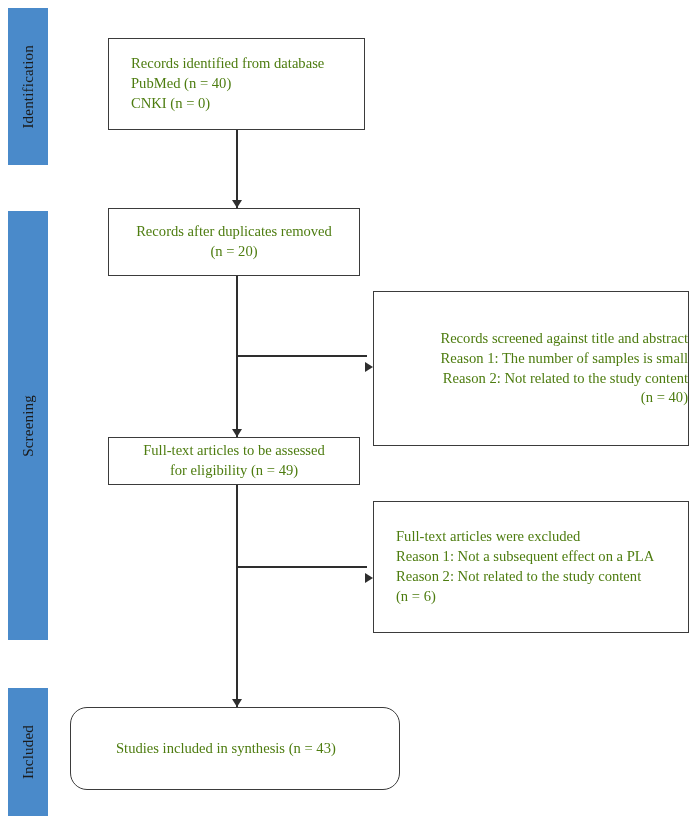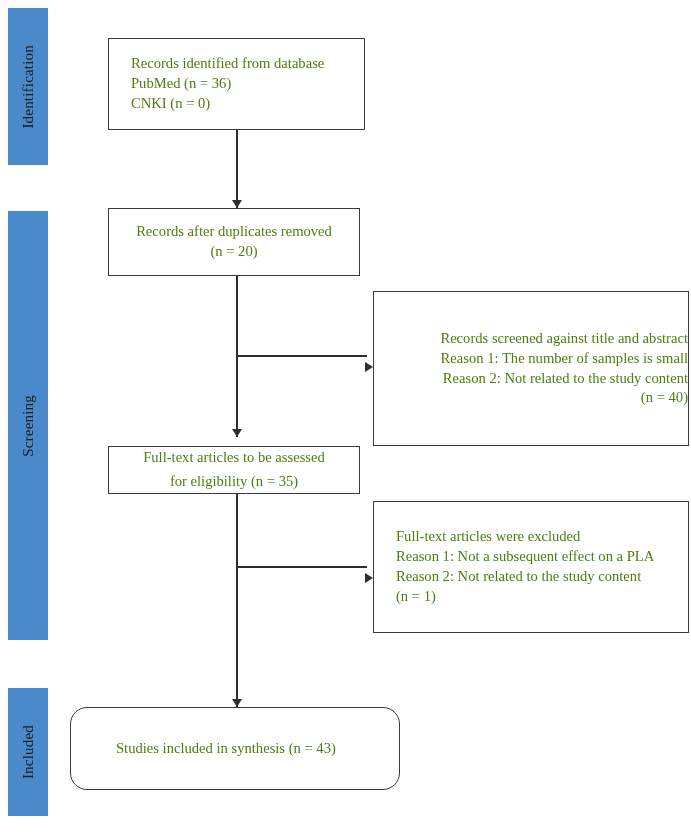--- a/index.html
+++ b/index.html
@@ -55,21 +55,21 @@
     flex-direction: column;
     justify-content: center;
   }
   .flow-box .line { display: block; white-space: pre; }
   .flow-box.left-text  { text-align: left;   padding-left: 22px; }
   .flow-box.center-text{ text-align: center; padding: 1px 8px; }
 
   #box-identified   { left: 108px; top: 38px;  width: 257px; height: 92px; }
   #box-duplicates   { left: 108px; top: 208px; width: 252px; height: 68px; }
   #box-screened     { left: 373px; top: 291px; width: 316px; height: 155px; text-align: right; }
-  #box-fulltext     { left: 108px; top: 446px; width: 252px; height: 48px; justify-content: space-between; }
+  #box-fulltext     { left: 108px; top: 437px; width: 252px; height: 48px; }
   #box-excluded     { left: 373px; top: 501px; width: 316px; height: 132px; }
   #box-included     { left: 70px;  top: 707px; width: 330px; height: 83px;
                       padding-left: 45px; border-radius: 17px; }
 
   
   .conn {
     position: absolute;
     background: #2e2e2e;
   }
   .conn.v { width: 1.6px; }
@@ -130,45 +130,45 @@
   <div class="arrow-right" id="arrowhead-r1"></div>
   <div class="arrow-down" id="arrowhead-2"></div>
 
   <div class="conn v" id="spine-3"></div>
   <div class="conn h" id="branch-2"></div>
   <div class="arrow-right" id="arrowhead-r2"></div>
   <div class="arrow-down" id="arrowhead-3"></div>
 
   <div class="flow-box left-text" id="box-identified">
     <span class="line">Records identified from database</span>
-    <span class="line">PubMed (n = 36)</span>
+    <span class="line">PubMed (n = 40)</span>
     <span class="line">CNKI (n = 0)</span>
   </div>
 
   <div class="flow-box center-text" id="box-duplicates">
     <span class="line">Records after duplicates removed</span>
     <span class="line">(n = 20)</span>
   </div>
 
   <div class="flow-box left-text" id="box-screened">
     <span class="line">Records screened against title and abstract</span>
     <span class="line">Reason 1: The number of samples is small</span>
     <span class="line">Reason 2: Not related to the study content</span>
     <span class="line">(n = 40)</span>
   </div>
 
   <div class="flow-box center-text" id="box-fulltext">
     <span class="line">Full-text articles to be assessed</span>
-    <span class="line">for eligibility (n = 35)</span>
+    <span class="line">for eligibility (n = 49)</span>
   </div>
 
   <div class="flow-box left-text" id="box-excluded">
     <span class="line">Full-text articles were excluded</span>
     <span class="line">Reason 1: Not a subsequent effect on a PLA</span>
     <span class="line">Reason 2: Not related to the study content</span>
-    <span class="line">(n = 1)</span>
+    <span class="line">(n = 6)</span>
   </div>
 
   <div class="flow-box left-text" id="box-included">
     <span class="line">Studies included in synthesis (n = 43)</span>
   </div>
 
 </div>
 
 </body></html>

